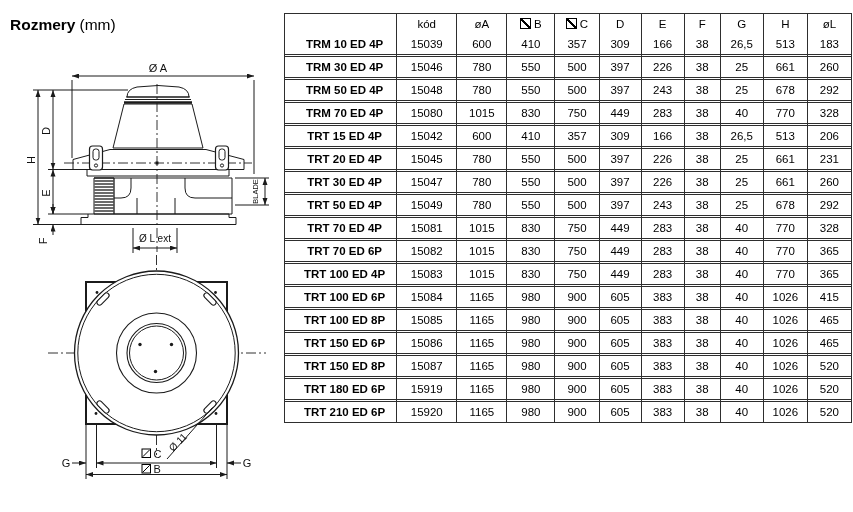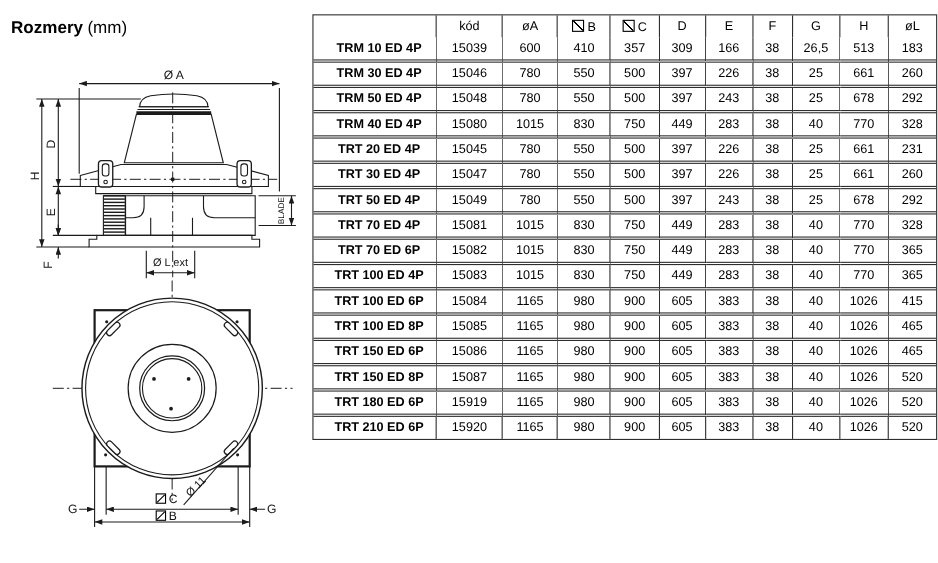--- a/index.html
+++ b/index.html
@@ -272,31 +272,44 @@
         <td>550</td>
         <td>500</td>
         <td>397</td>
         <td>243</td>
         <td>38</td>
         <td>25</td>
         <td>678</td>
         <td>292</td>
       </tr>
       <tr>
-        <th class="name">TRM 40 ED 4P</th>
+        <th class="name">TRM 70 ED 4P</th>
         <td>15080</td>
         <td>1015</td>
         <td>830</td>
         <td>750</td>
         <td>449</td>
         <td>283</td>
         <td>38</td>
         <td>40</td>
         <td>770</td>
         <td>328</td>
+      </tr>
+      <tr>
+        <th class="name">TRT 15 ED 4P</th>
+        <td>15042</td>
+        <td>600</td>
+        <td>410</td>
+        <td>357</td>
+        <td>309</td>
+        <td>166</td>
+        <td>38</td>
+        <td>26,5</td>
+        <td>513</td>
+        <td>206</td>
       </tr>
       <tr>
         <th class="name">TRT 20 ED 4P</th>
         <td>15045</td>
         <td>780</td>
         <td>550</td>
         <td>500</td>
         <td>397</td>
         <td>226</td>
         <td>38</td>

